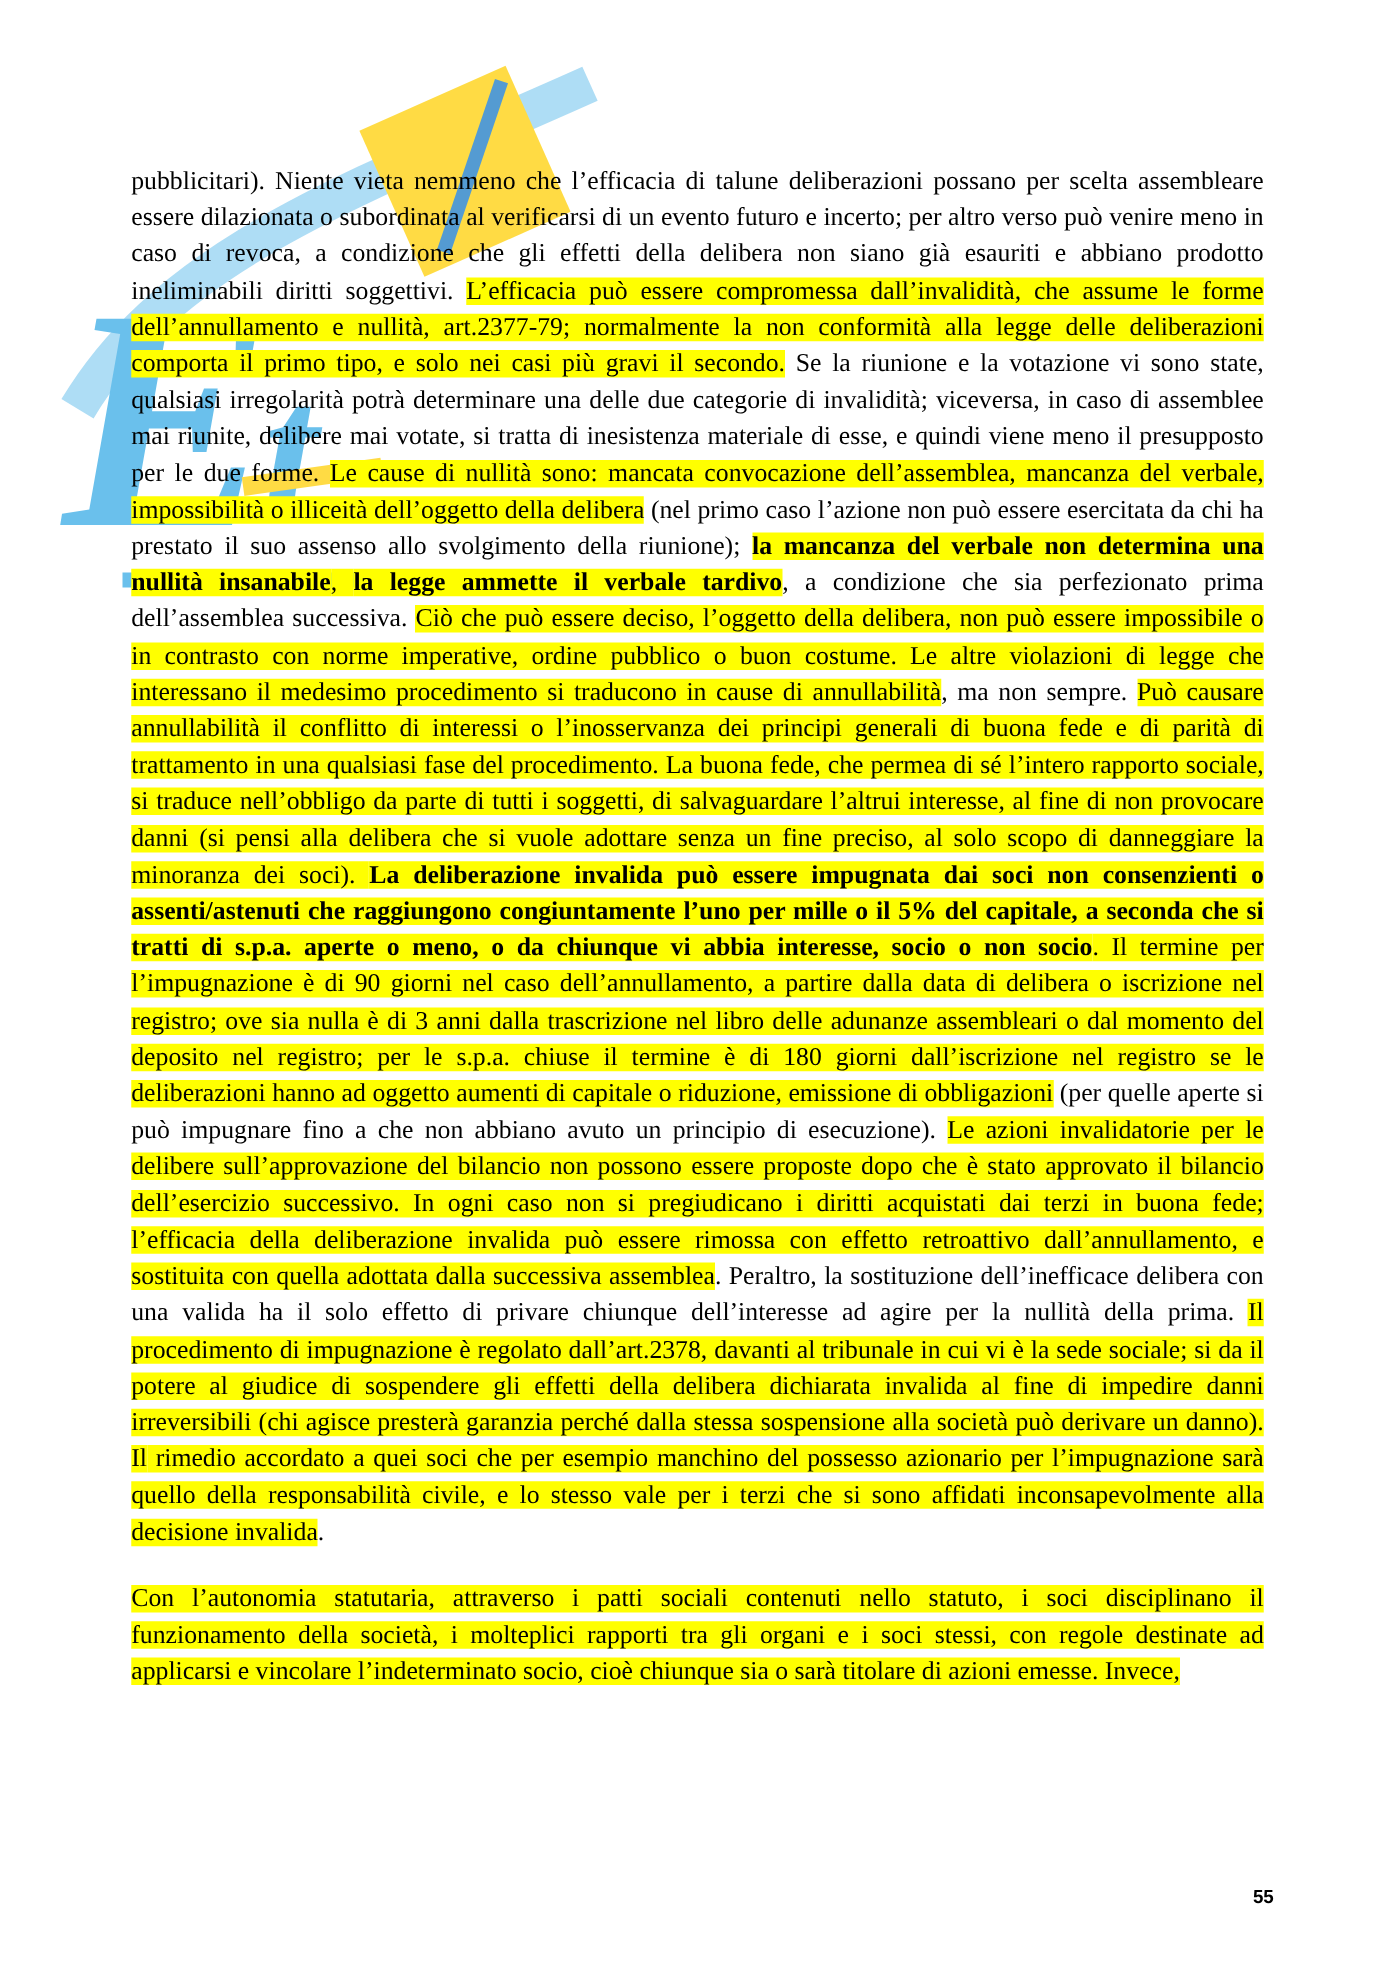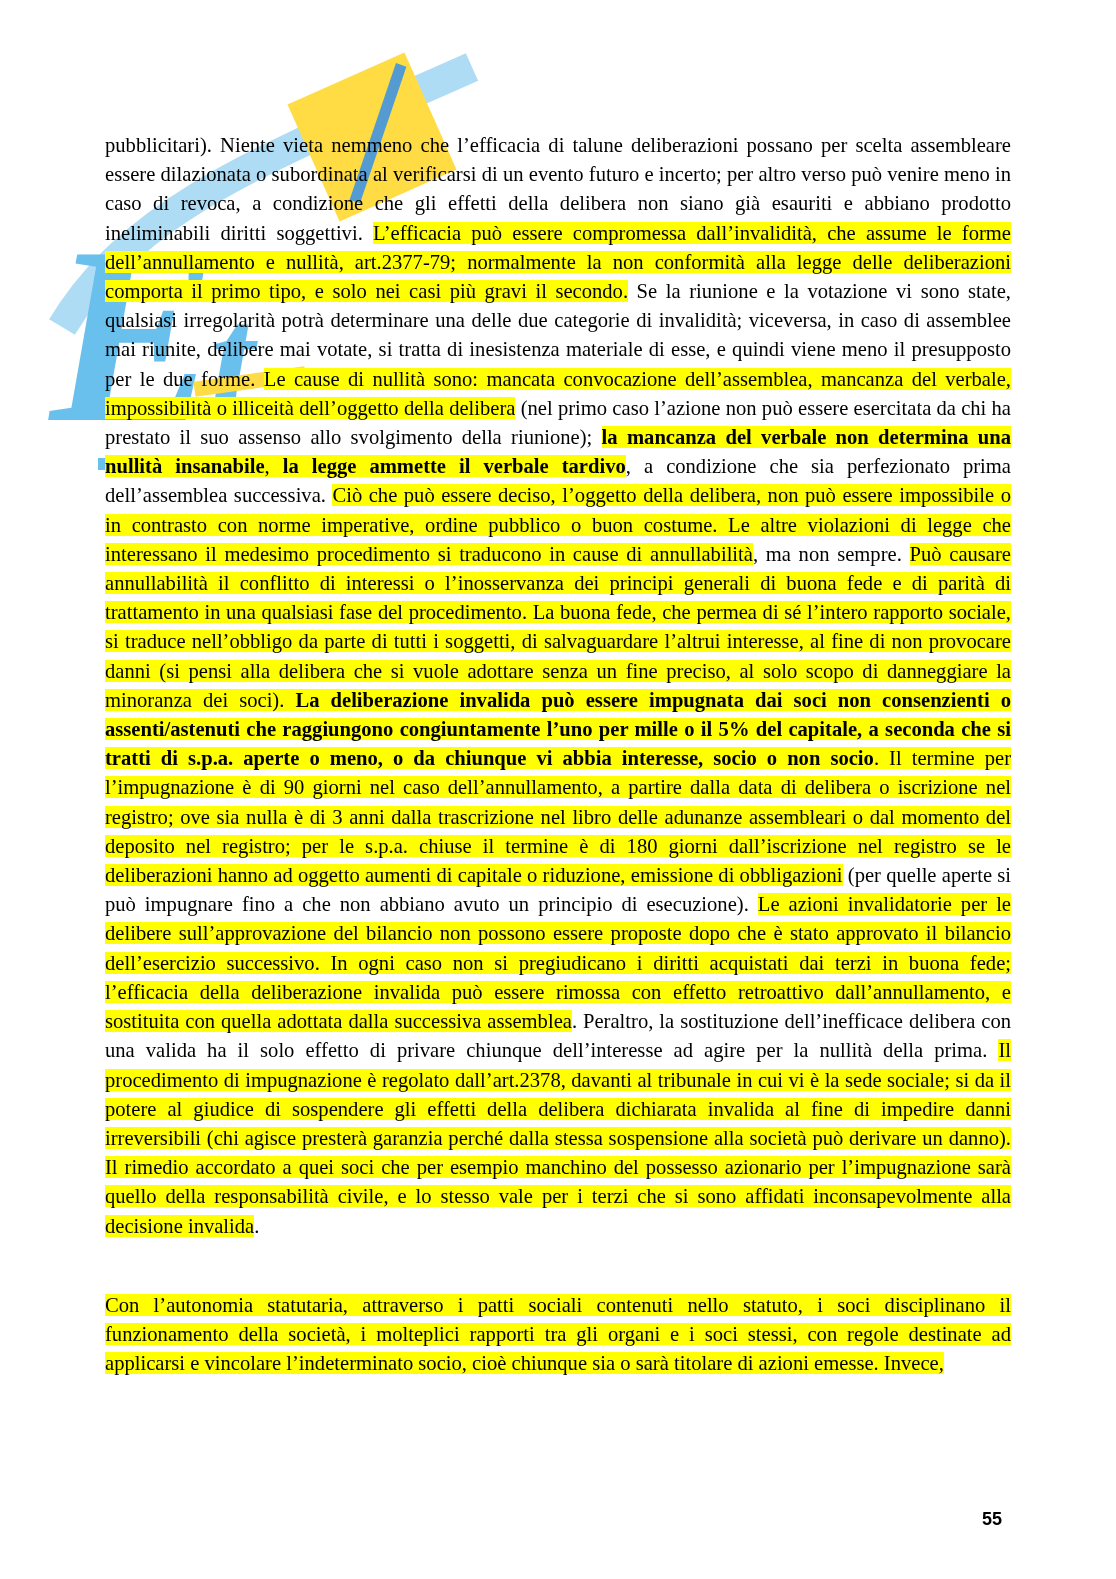--- a/index.html
+++ b/index.html
@@ -30,32 +30,32 @@
     left: 105px;
     width: 906px;
     top: 131px;
     z-index: 1;
   }
   .para {
     font-size: 20.6px;
     line-height: 29.2px;
     text-align: justify;
   }
-  .para + .para { margin-top: 50px; }
+  .para + .para { margin-top: 24px; }
   .hl { background-color: var(--hl, #ffff00); }
   .ul { }
   .b  { font-weight: bold; }
   .page-number {
     position: absolute;
-    right: 114px;
+    right: 97px;
     top: 1509px;
     z-index: 1;
     font-family: "Liberation Sans", sans-serif;
     font-weight: bold;
-    font-size: 18px;
+    font-size: 15px;
     color: #000000;
   }
 </style>
 </head>
 <body>
 
 <div class="page">
 
   <svg class="watermark" width="440" height="470" viewBox="0 0 440 470" aria-hidden="true">
     <g opacity="0.82">

